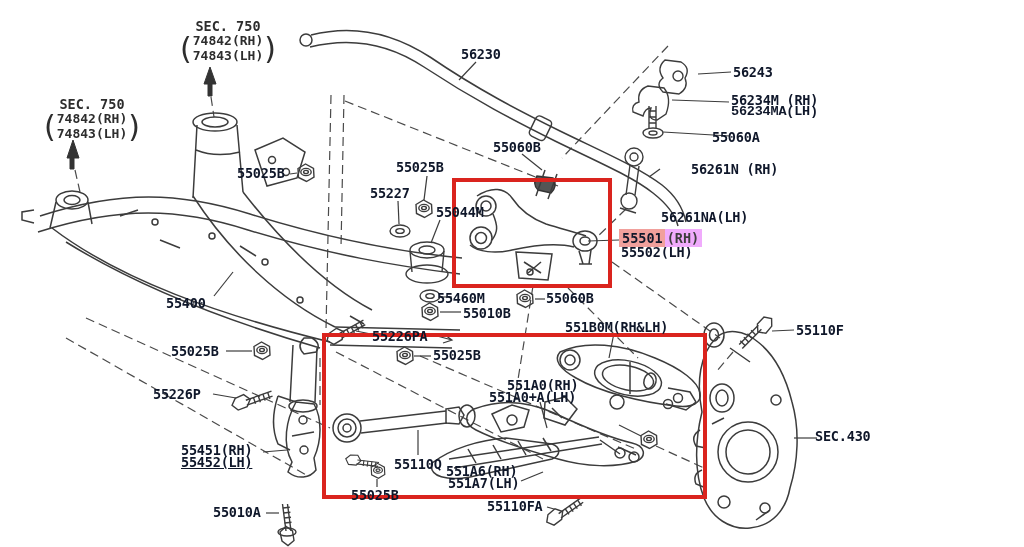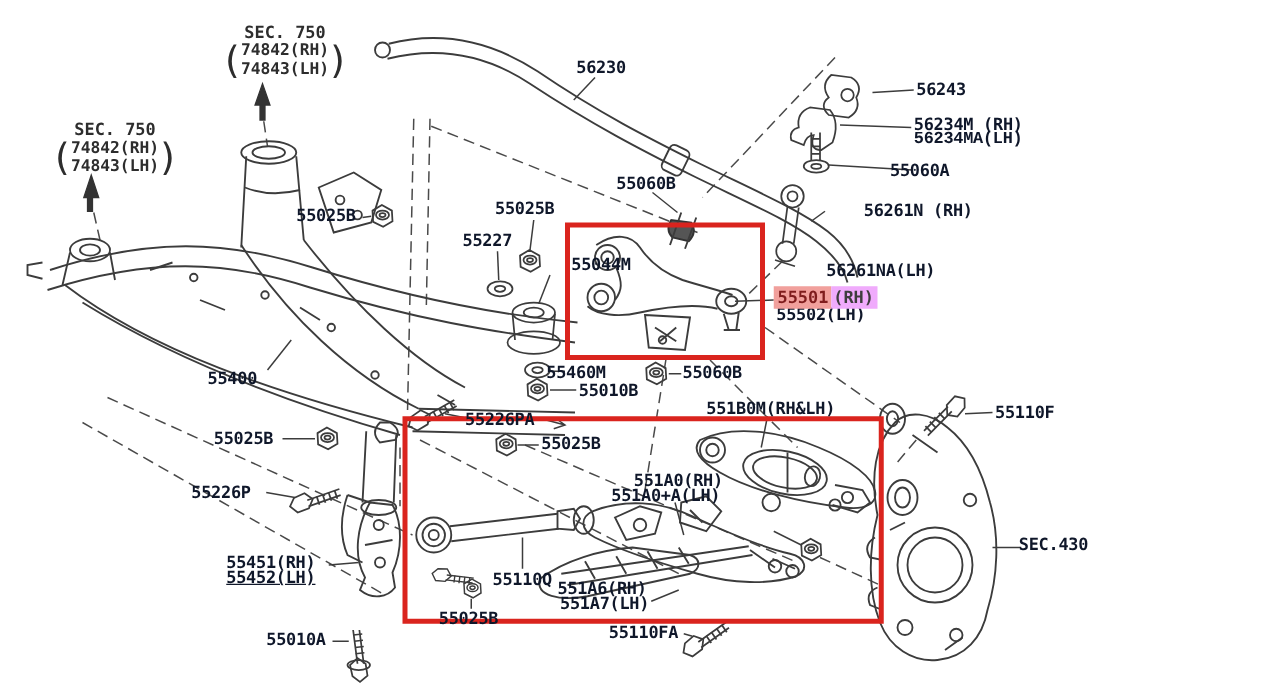--- a/index.html
+++ b/index.html
@@ -13,21 +13,21 @@
     color:#0f172a;white-space:nowrap;letter-spacing:-0.2px;z-index:6;
   }
   .lbl.big{font-size:16px;font-weight:400;color:#3a3a3a;letter-spacing:1px;}
   .sec-block{position:absolute;z-index:6;text-align:center;color:#2d2d2d;}
   .sec-title{font:700 13.5px/1.1 "DejaVu Sans Mono", monospace;}
   .paren-wrap{display:flex;align-items:center;justify-content:center;}
   .paren-wrap::before{content:"(";font:400 30px/1 "DejaVu Sans", sans-serif;color:#2d2d2d;margin-right:1px;}
   .paren-wrap::after{content:")";font:400 30px/1 "DejaVu Sans", sans-serif;color:#2d2d2d;margin-left:1px;}
   .paren-lines{font:700 13px/1.12 "DejaVu Sans Mono", monospace;text-align:left;}
   .hl-label{position:absolute;z-index:7;font:700 13.5px/1.05 "DejaVu Sans Mono", monospace;white-space:nowrap;}
-  .hl-num{background:#f1a09c;color:#7f1d1d;padding:1px 2px 1px 3px;margin-top:48px;}
+  .hl-num{background:#f1a09c;color:#0f172a;padding:1px 2px 1px 3px;margin-top:48px;}
   .hl-side{background:#f0abfc;color:#3d3d3d;padding:1px 3px 1px 2px;}
   .redbox{position:absolute;border:4px solid #da241e;z-index:4;pointer-events:auto;background:transparent;}
 </style>
 </head>
 <body>
 
 <div class="stage">
 
   <svg class="art" width="1024" height="547" viewBox="0 0 1024 547">
     <defs>
@@ -286,21 +286,21 @@
   <div class="lbl" style="left:461px;top:47px;">56230</div>
   <div class="lbl" style="left:493px;top:140px;">55060B</div>
   <div class="lbl" style="left:733px;top:65px;">56243</div>
   <div class="lbl" style="left:731px;top:93px;">56234M (RH)</div>
   <div class="lbl" style="left:731px;top:105px;font-family:Liberation Mono, monospace;">56234MA(LH)</div>
   <div class="lbl" style="left:712px;top:130px;">55060A</div>
   <div class="lbl" style="left:661px;top:162px;margin-left:30px;">56261N (RH)</div>
   <div class="lbl" style="left:661px;top:174px;margin-top:36px;">56261NA(LH)</div>
   <div class="lbl" style="left:396px;top:160px;">55025B</div>
   <div class="lbl" style="left:370px;top:186px;">55227</div>
-  <div class="lbl" style="left:457px;top:205px;">55044M</div>
+  <div class="lbl" style="left:436px;top:205px;">55044M</div>
 
   <div class="hl-label" style="left:619px;top:231px;">
     <span class="hl-num">55501</span><span class="hl-side">(RH)</span>
   </div>
   <div class="lbl" style="left:621px;top:245px;">55502(LH)</div>
 
   <div class="lbl" style="left:166px;top:296px;">55400</div>
   <div class="lbl" style="left:437px;top:291px;">55460M</div>
   <div class="lbl" style="left:546px;top:291px;">55060B</div>
   <div class="lbl" style="left:463px;top:306px;">55010B</div>

